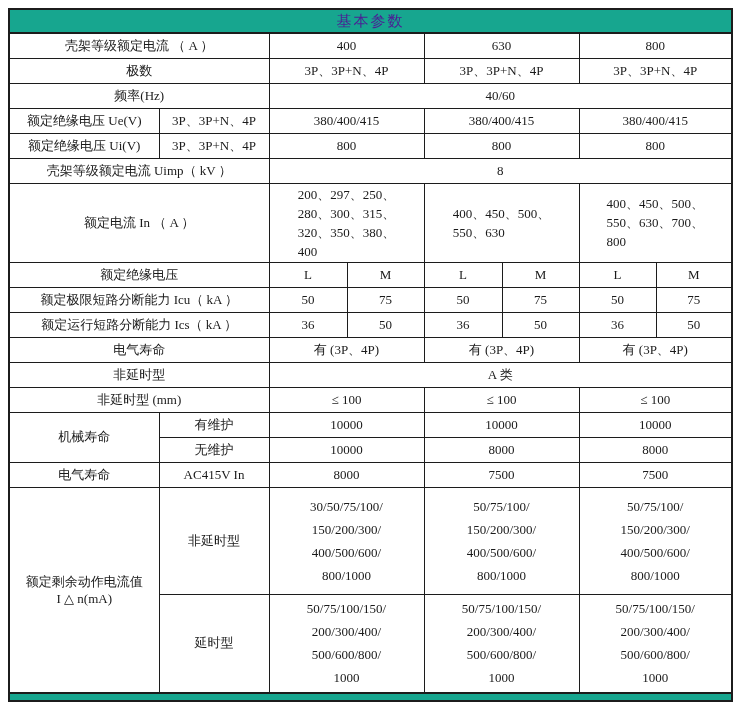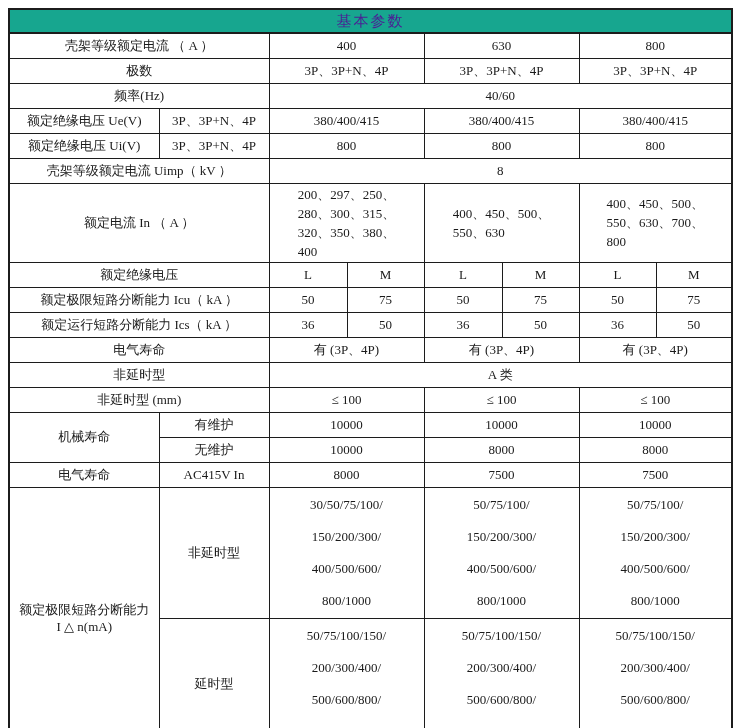--- a/index.html
+++ b/index.html
@@ -36,21 +36,21 @@
   tr.r-in{height:78px;}
   tr.r-nd{height:107px;}
   tr.r-d{height:99px;}
   tr.footer-bar td{
     background:#17a68f;
     height:6px;
     padding:0;
     border-top:2px solid #1c1c1c;
   }
   .pre{white-space:pre-line;}
-  .big{white-space:pre-line;line-height:32px;margin-top:21px;}
+  .big{white-space:pre-line;line-height:23px;margin-top:21px;}
   td.list span{
     display:inline-block;
     text-align:left;
     white-space:pre-line;
     line-height:19px;
   }
 </style>
 </head>
 <body>
 
@@ -190,21 +190,21 @@
 
   <tr class="std">
     <td>电气寿命</td>
     <td>AC415V  In</td>
     <td colspan="2">8000</td>
     <td colspan="2">7500</td>
     <td colspan="2">7500</td>
   </tr>
 
   <tr class="r-nd">
-    <td rowspan="2" class="pre">额定极限短路分断能力
+    <td rowspan="2" class="pre">额定剩余动作电流值
 I △ n(mA)</td>
     <td>非延时型</td>
     <td colspan="2" class="big">30/50/75/100/
 150/200/300/
 400/500/600/
 800/1000</td>
     <td colspan="2" class="big">50/75/100/
 150/200/300/
 400/500/600/
 800/1000</td>

